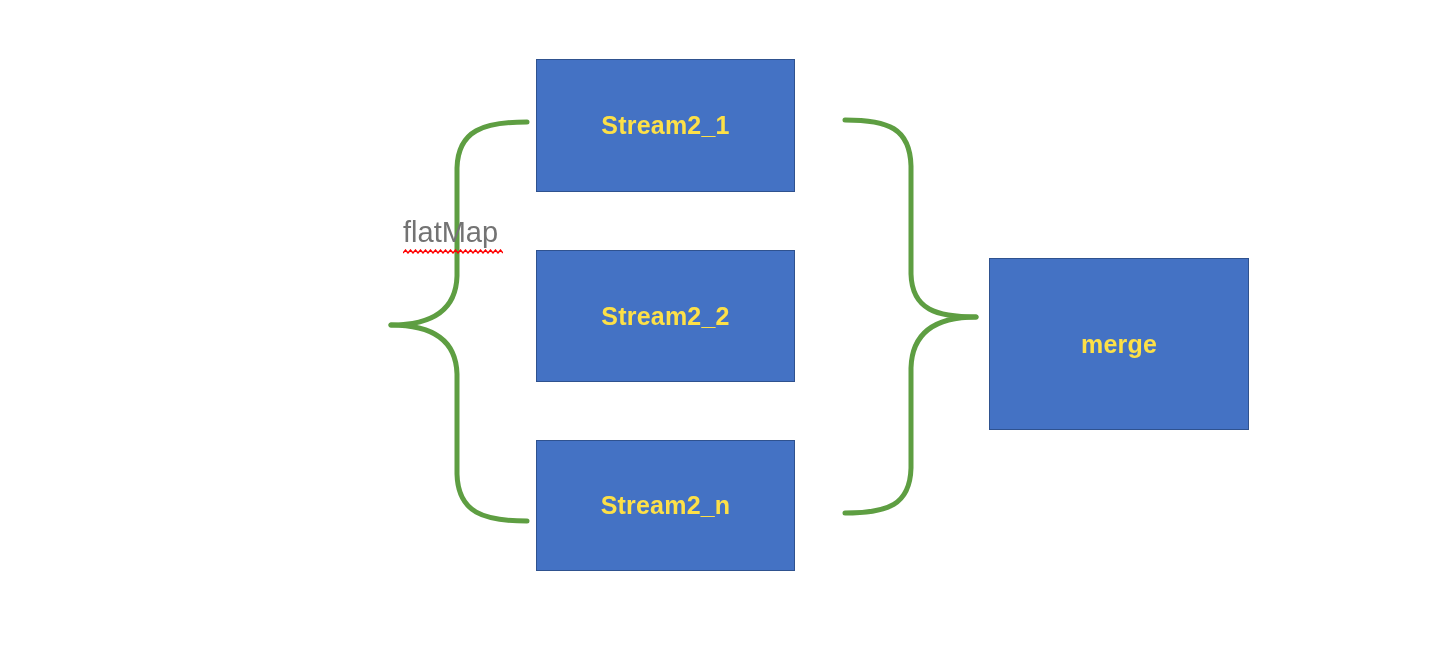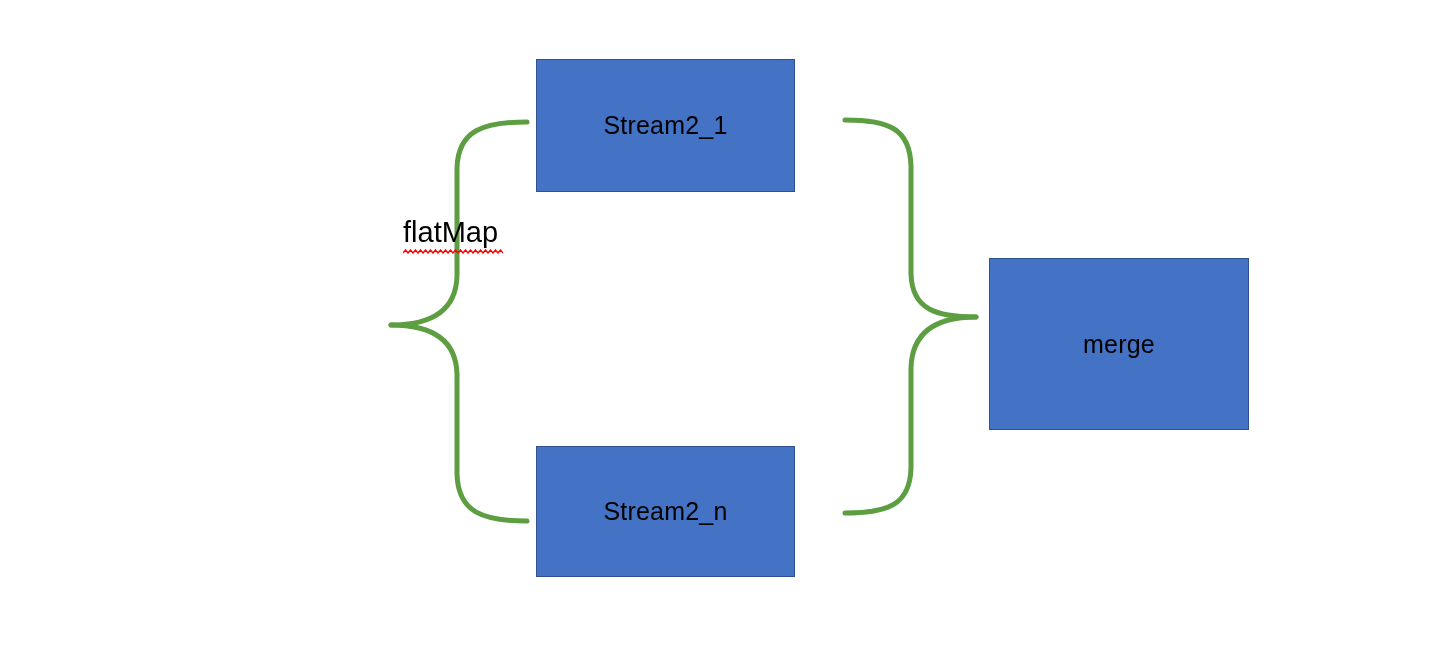--- a/index.html
+++ b/index.html
@@ -29,24 +29,24 @@
     pointer-events: none;
   }
   .node {
     position: absolute;
     box-sizing: border-box;
     background: #4472C4;
     border: 1px solid #2F528F;
     display: flex;
     align-items: center;
     justify-content: center;
-    color: #000000;
+    color: #fde047;
     font-size: 25px;
     font-family: "Liberation Sans", sans-serif;
-    font-weight: 400;
+    font-weight: 700;
     letter-spacing: 0.2px;
     line-height: 1;
   }
   .node-label {
     display: block;
     white-space: nowrap;
   }
   #node-stream1 {
     left: 120px;
     top: 250px;
@@ -63,34 +63,33 @@
     left: 536px;
     top: 250px;
     width: 259px;
     height: 132px;
   }
   #node-stream2-n {
     left: 536px;
     top: 440px;
     width: 259px;
     height: 131px;
-    margin-top: 6px;
   }
   #node-merge {
     left: 989px;
     top: 258px;
     width: 260px;
     height: 172px;
   }
   #edge-label-flatmap {
     position: absolute;
     left: 403px;
     top: 218px;
     font-size: 29px;
-    color: #000000;
+    color: #737373;
     font-family: "Liberation Sans", sans-serif;
     line-height: 1;
     white-space: nowrap;
     z-index: 3;
   }
   .spellcheck {
     position: relative;
     display: inline-block;
   }
   .spell-underline {
@@ -118,20 +117,23 @@
 
       <path d="M 845,513 C 888,513 910,505 911,468 L 911,368 C 912,331 937,317 976,317"></path>
     </g>
   </svg>
 
 
   <div class="node" id="node-stream2-1">
     <span class="node-label">Stream2_1</span>
   </div>
 
+  <div class="node" id="node-stream2-2">
+    <span class="node-label">Stream2_2</span>
+  </div>
 
   <div class="node" id="node-stream2-n">
     <span class="node-label">Stream2_n</span>
   </div>
 
   <div class="node" id="node-merge">
     <span class="node-label">merge</span>
   </div>
 
   <div id="edge-label-flatmap">

